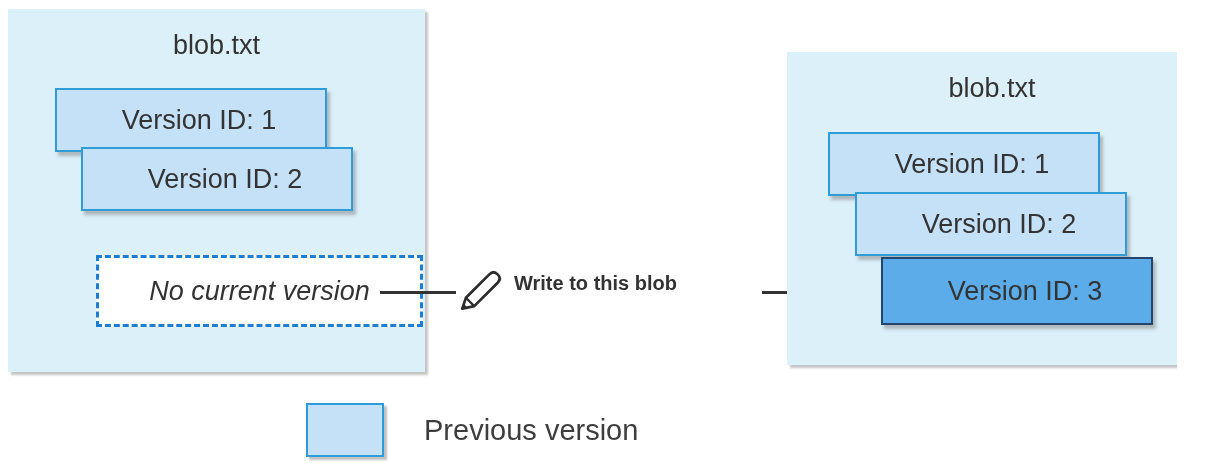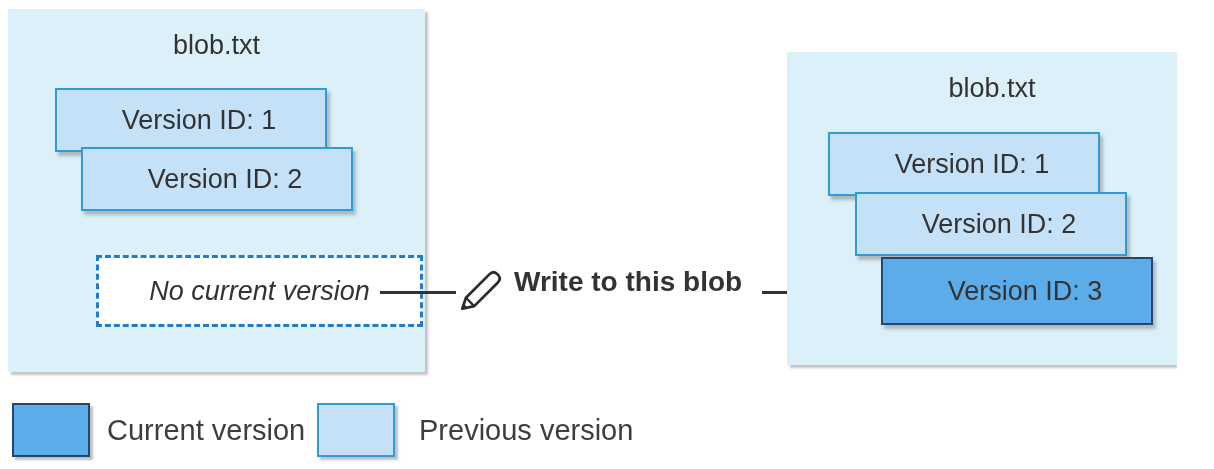--- a/index.html
+++ b/index.html
@@ -70,30 +70,30 @@
   .connector.two{left:762px;width:104px;}
   .arrowhead{
     position:absolute;left:864px;top:282px;
     width:0;height:0;
     border-left:17px solid var(--arrow);
     border-top:10px solid transparent;
     border-bottom:10px solid transparent;
   }
   .pencil{position:absolute;left:456px;top:263px;width:50px;height:54px;}
   .action-label{
-    position:absolute;left:514px;top:266px;
-    font-size:28px;font-weight:bold;color:var(--text);
+    position:absolute;left:514px;top:272px;
+    font-size:20px;font-weight:bold;color:var(--text);
     white-space:nowrap;
   }
   .legend-item{
     position:absolute;top:403px;
     display:flex;align-items:center;
   }
   .legend-item.first{left:12px;gap:17px;}
-  .legend-item.second{left:317px;gap:24px;}
+  .legend-item.second{left:306px;gap:40px;}
   .legend-swatch{
     width:78px;height:54px;box-sizing:border-box;
     box-shadow:3px 3px 2px rgba(130,130,130,0.5);
   }
   .legend-swatch.current{background:var(--current-fill);border:2px solid var(--current-border);}
   .legend-swatch.previous{background:var(--previous-fill);border:2px solid var(--previous-border);}
   .legend-label{font-size:29px;color:#3d3d3d;white-space:nowrap;}
 </style>
 </head>
 <body style="--container-fill: #DCF0FA; --previous-fill: #C5E1F7; --previous-border: #2F9CD8; --current-fill: #5BACE9; --current-border: #24456E; --dashed-border: #1D7DD2; --text: #333333; --arrow: #333333;">
@@ -132,22 +132,18 @@
       <span>Version ID: 1</span>
     </div>
     <div class="version-card previous card-r2">
       <span>Version ID: 2</span>
     </div>
     <div class="version-card current card-r3">
       <span>Version ID: 3</span>
     </div>
   </div>
 
-  <div class="legend-item first">
-    <div class="legend-swatch current"></div>
-    <div class="legend-label">Current version</div>
-  </div>
   <div class="legend-item second">
     <div class="legend-swatch previous"></div>
     <div class="legend-label">Previous version</div>
   </div>
 
 </div>
 
 </body></html>

